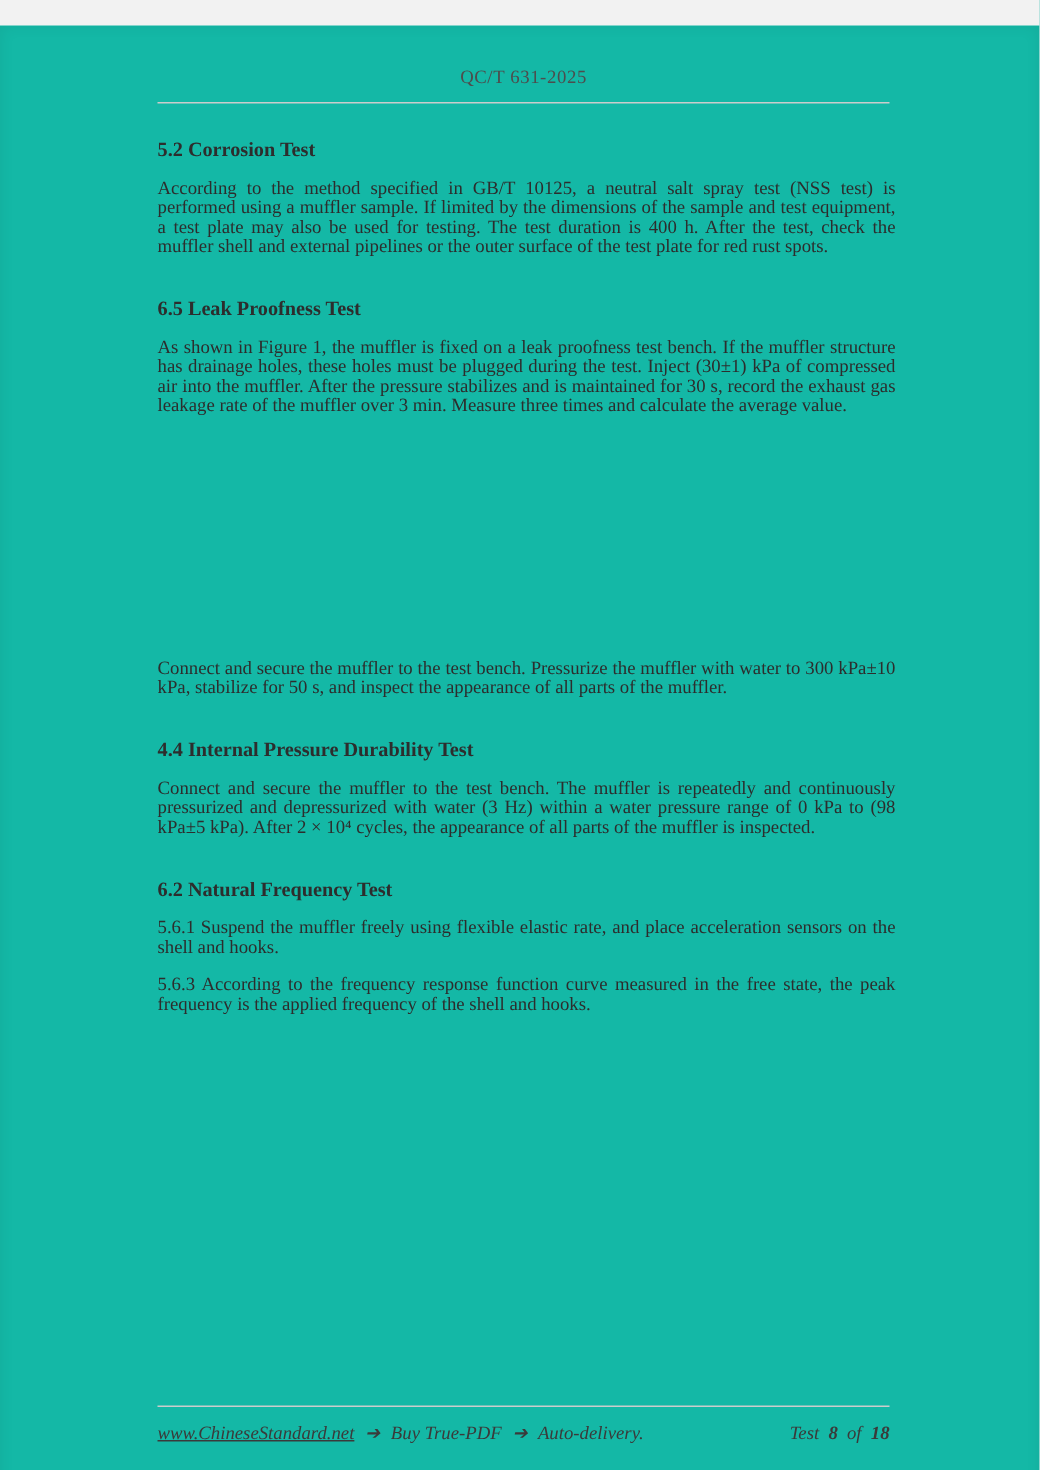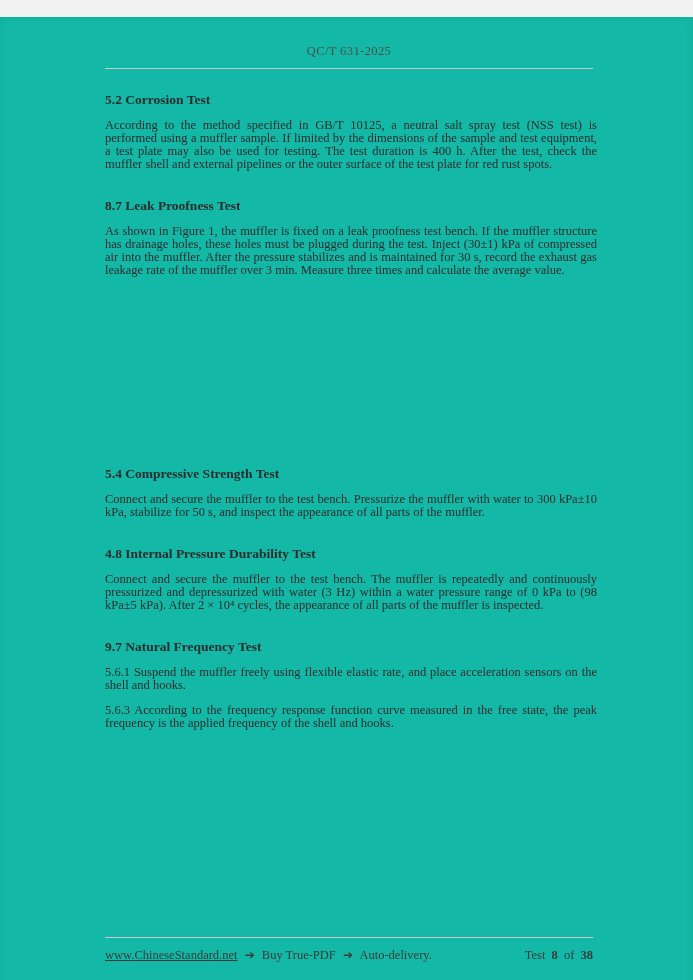--- a/index.html
+++ b/index.html
@@ -63,20 +63,21 @@
   }
   .footer .rule {
     margin: 0 0 10px 0;
   }
   .footer-row {
     display: flex;
     justify-content: space-between;
     align-items: center;
     font-size: 12.5px;
     color: var(--color-footer_text, #3a3a3a);
+    font-style: italic;
   }
   .footer-left a {
     color: var(--color-footer_text, #3a3a3a);
     text-decoration: underline;
     cursor: pointer;
   }
   .footer-left .arrow {
     margin: 0 4px;
     font-size: 12px;
   }
@@ -96,56 +97,55 @@
   </div>
 
   <div class="main">
 
     <div>
       <h2 class="section-heading first">5.2 Corrosion Test</h2>
       <p class="para">According to the method specified in GB/T 10125, a neutral salt spray test (NSS test) is performed using a muffler sample. If limited by the dimensions of the sample and test equipment, a test plate may also be used for testing. The test duration is 400 h. After the test, check the muffler shell and external pipelines or the outer surface of the test plate for red rust spots.</p>
     </div>
 
     <div>
-      <h2 class="section-heading">8.7 Leak Proofness Test</h2>
+      <h2 class="section-heading">6.5 Leak Proofness Test</h2>
       <p class="para">As shown in Figure 1, the muffler is fixed on a leak proofness test bench. If the muffler structure has drainage holes, these holes must be plugged during the test. Inject (30±1) kPa of compressed air into the muffler. After the pressure stabilizes and is maintained for 30 s, record the exhaust gas leakage rate of the muffler over 3 min. Measure three times and calculate the average value.</p>
     </div>
 
     <div class="figure-space"></div>
 
     <div>
-      <h2 class="section-heading">5.4 Compressive Strength Test</h2>
       <p class="para">Connect and secure the muffler to the test bench. Pressurize the muffler with water to 300 kPa±10 kPa, stabilize for 50 s, and inspect the appearance of all parts of the muffler.</p>
     </div>
 
     <div>
-      <h2 class="section-heading">4.8 Internal Pressure Durability Test</h2>
+      <h2 class="section-heading">4.4 Internal Pressure Durability Test</h2>
       <p class="para">Connect and secure the muffler to the test bench. The muffler is repeatedly and continuously pressurized and depressurized with water (3 Hz) within a water pressure range of 0 kPa to (98 kPa±5 kPa). After 2 × 10⁴ cycles, the appearance of all parts of the muffler is inspected.</p>
     </div>
 
     <div>
-      <h2 class="section-heading">9.7 Natural Frequency Test</h2>
+      <h2 class="section-heading">6.2 Natural Frequency Test</h2>
       <p class="para">5.6.1 Suspend the muffler freely using flexible elastic rate, and place acceleration sensors on the shell and hooks.</p>
       <p class="para">5.6.3 According to the frequency response function curve measured in the free state, the peak frequency is the applied frequency of the shell and hooks.</p>
     </div>
 
   </div>
 
   <div class="footer">
     <hr class="rule">
     <div class="footer-row">
       <div class="footer-left">
         <a>www.ChineseStandard.net</a>
         <span class="arrow">➔</span>
         <span>Buy True-PDF</span>
         <span class="arrow">➔</span>
         <span>Auto-delivery.</span>
       </div>
       <div class="footer-right">
         <span>Test</span>
         <span class="num">8</span>
         <span>of</span>
-        <span class="num">38</span>
+        <span class="num">18</span>
       </div>
     </div>
   </div>
 
 </div>
 
 </body></html>

